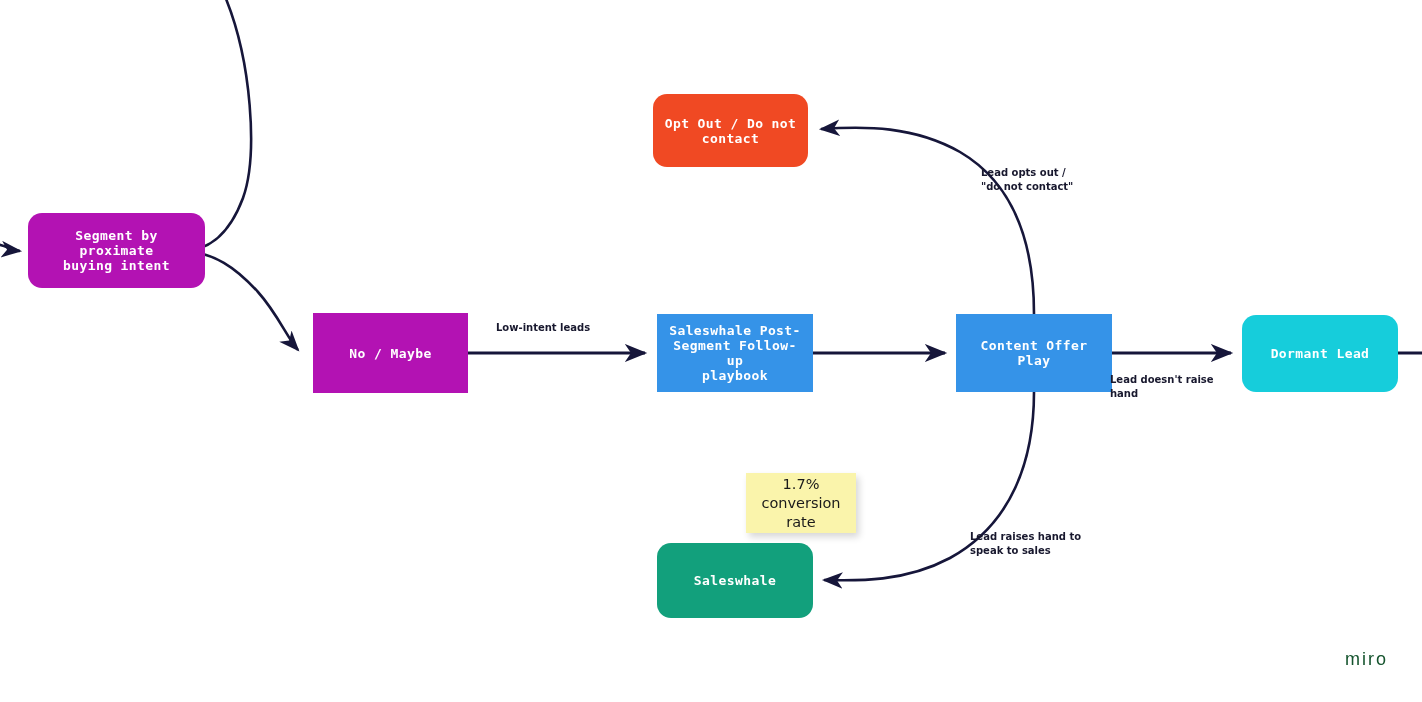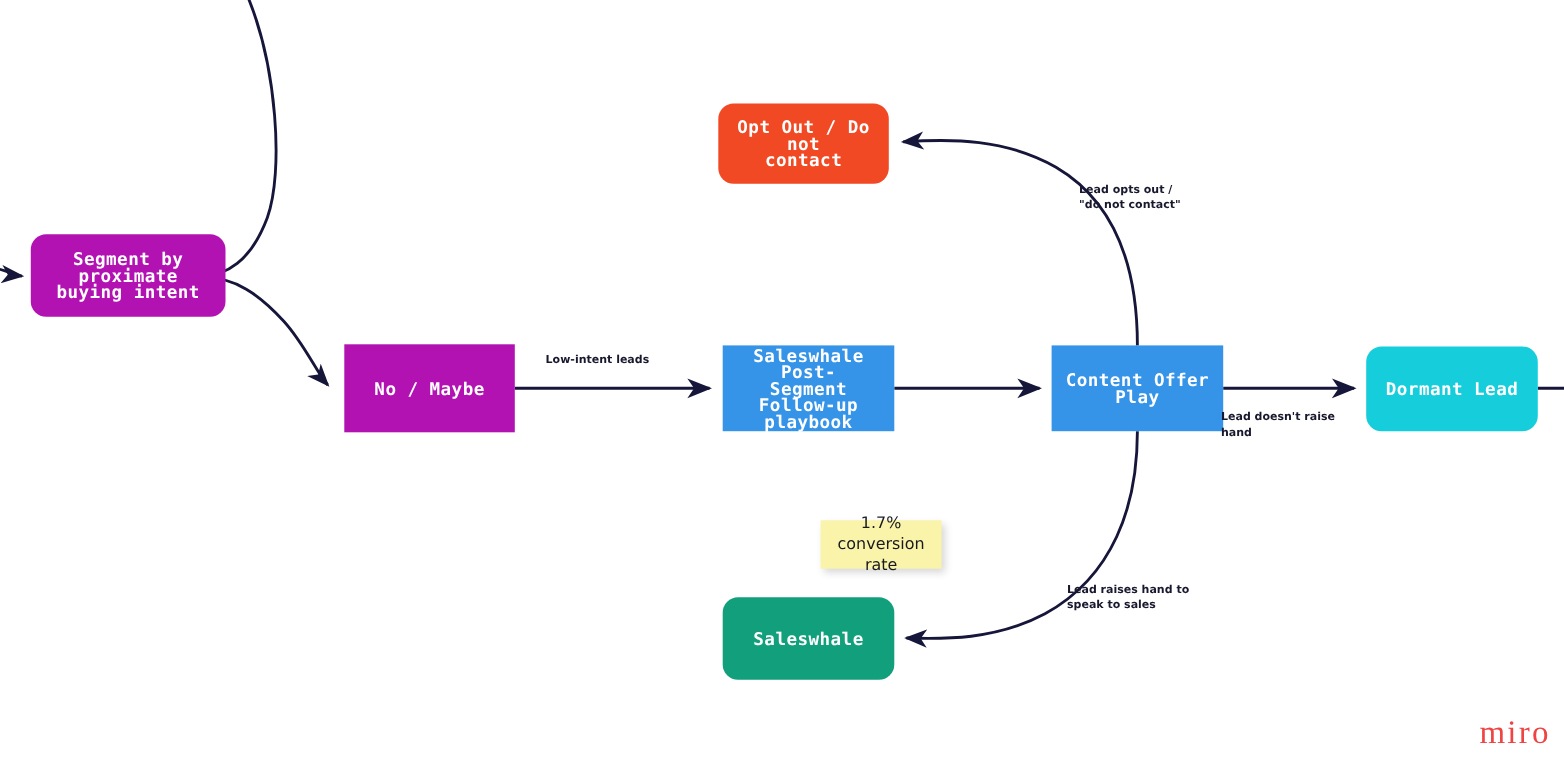--- a/index.html
+++ b/index.html
@@ -28,21 +28,21 @@
   .node {
     position: absolute;
     display: flex;
     align-items: center;
     justify-content: center;
     text-align: center;
     box-sizing: border-box;
     color: #ffffff;
     font-family: "DejaVu Sans Mono", "Liberation Mono", monospace;
     font-weight: bold;
-    font-size: 16px;
+    font-size: 13px;
     line-height: 15px;
     letter-spacing: 0.4px;
     padding: 4px 10px;
     z-index: 2;
   }
   .node-label {
     display: block;
     width: 100%;
     white-space: pre-line;
   }
@@ -72,24 +72,24 @@
     font-family: "DejaVu Sans", "Liberation Sans", sans-serif;
     font-weight: bold;
     font-size: 10px;
     line-height: 13.5px;
     color: #18182e;
     white-space: pre-line;
     z-index: 4;
   }
   .watermark {
     position: absolute;
-    font-family: Liberation Serif, serif;
-    font-size: 30px;
+    font-family: Liberation Sans, sans-serif;
+    font-size: 18px;
     letter-spacing: 2px;
-    color: #ef4444;
+    color: #14532d;
     z-index: 5;
   }
 </style>
 </head>
 <body>
 
 <div id="board">
 
   <svg id="edges" viewBox="0 0 1422 702" width="1422" height="702" xmlns="http://www.w3.org/2000/svg">
     <defs>
@@ -160,21 +160,21 @@
   </div>
 
   <div class="node rounded" style="left:1242px; top:315px; width:156px; height:77px; background:#16cddb;">
     <span class="node-label">Dormant Lead</span>
   </div>
 
   <div class="node rounded" style="left:657px; top:543px; width:156px; height:75px; background:#12a07c;">
     <span class="node-label">Saleswhale</span>
   </div>
 
-  <div class="sticky" style="left:746px; top:473px; width:110px; height:44px; background:#faf4ab;">
+  <div class="sticky" style="left:746px; top:473px; width:110px; height:60px; background:#faf4ab;">
     <span>1.7%</span>
     <span>conversion rate</span>
   </div>
 
   <div class="edge-label" style="left:496px; top:321px; width:120px;">Low-intent leads</div>
 
   <div class="edge-label" style="left:981px; top:166px; width:122px;">Lead opts out /
 "do not contact"</div>
 
   <div class="edge-label" style="left:1110px; top:373px; width:122px;">Lead doesn't raise

